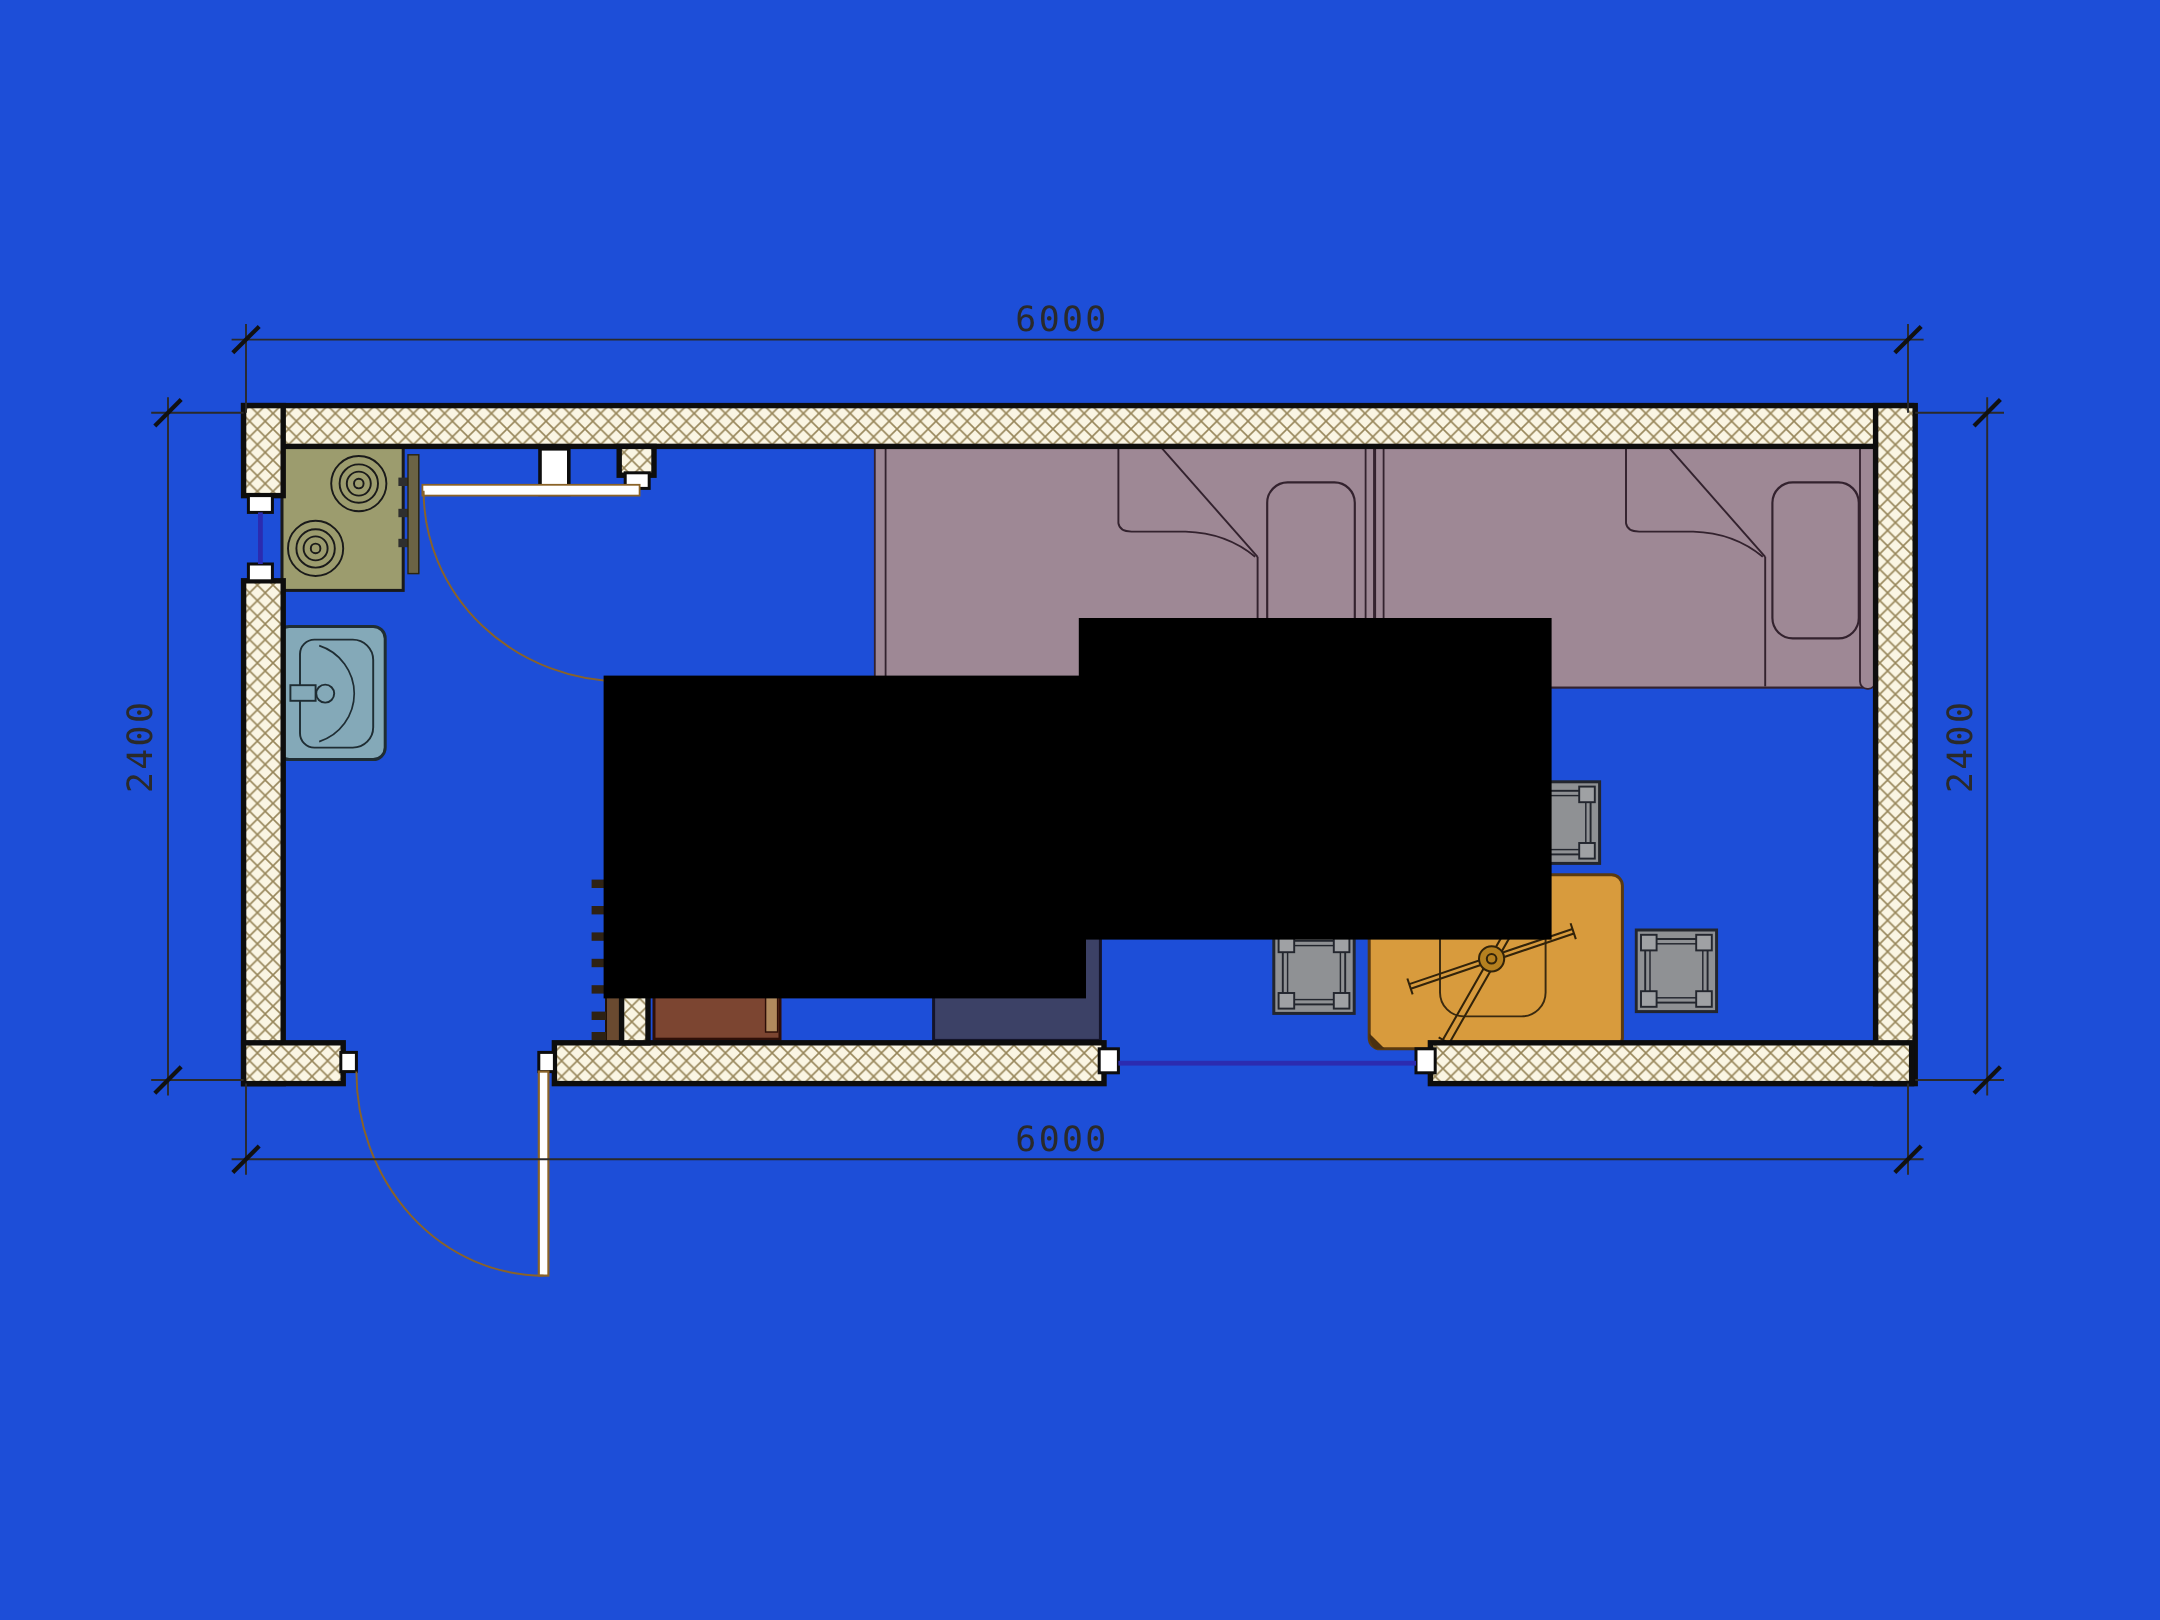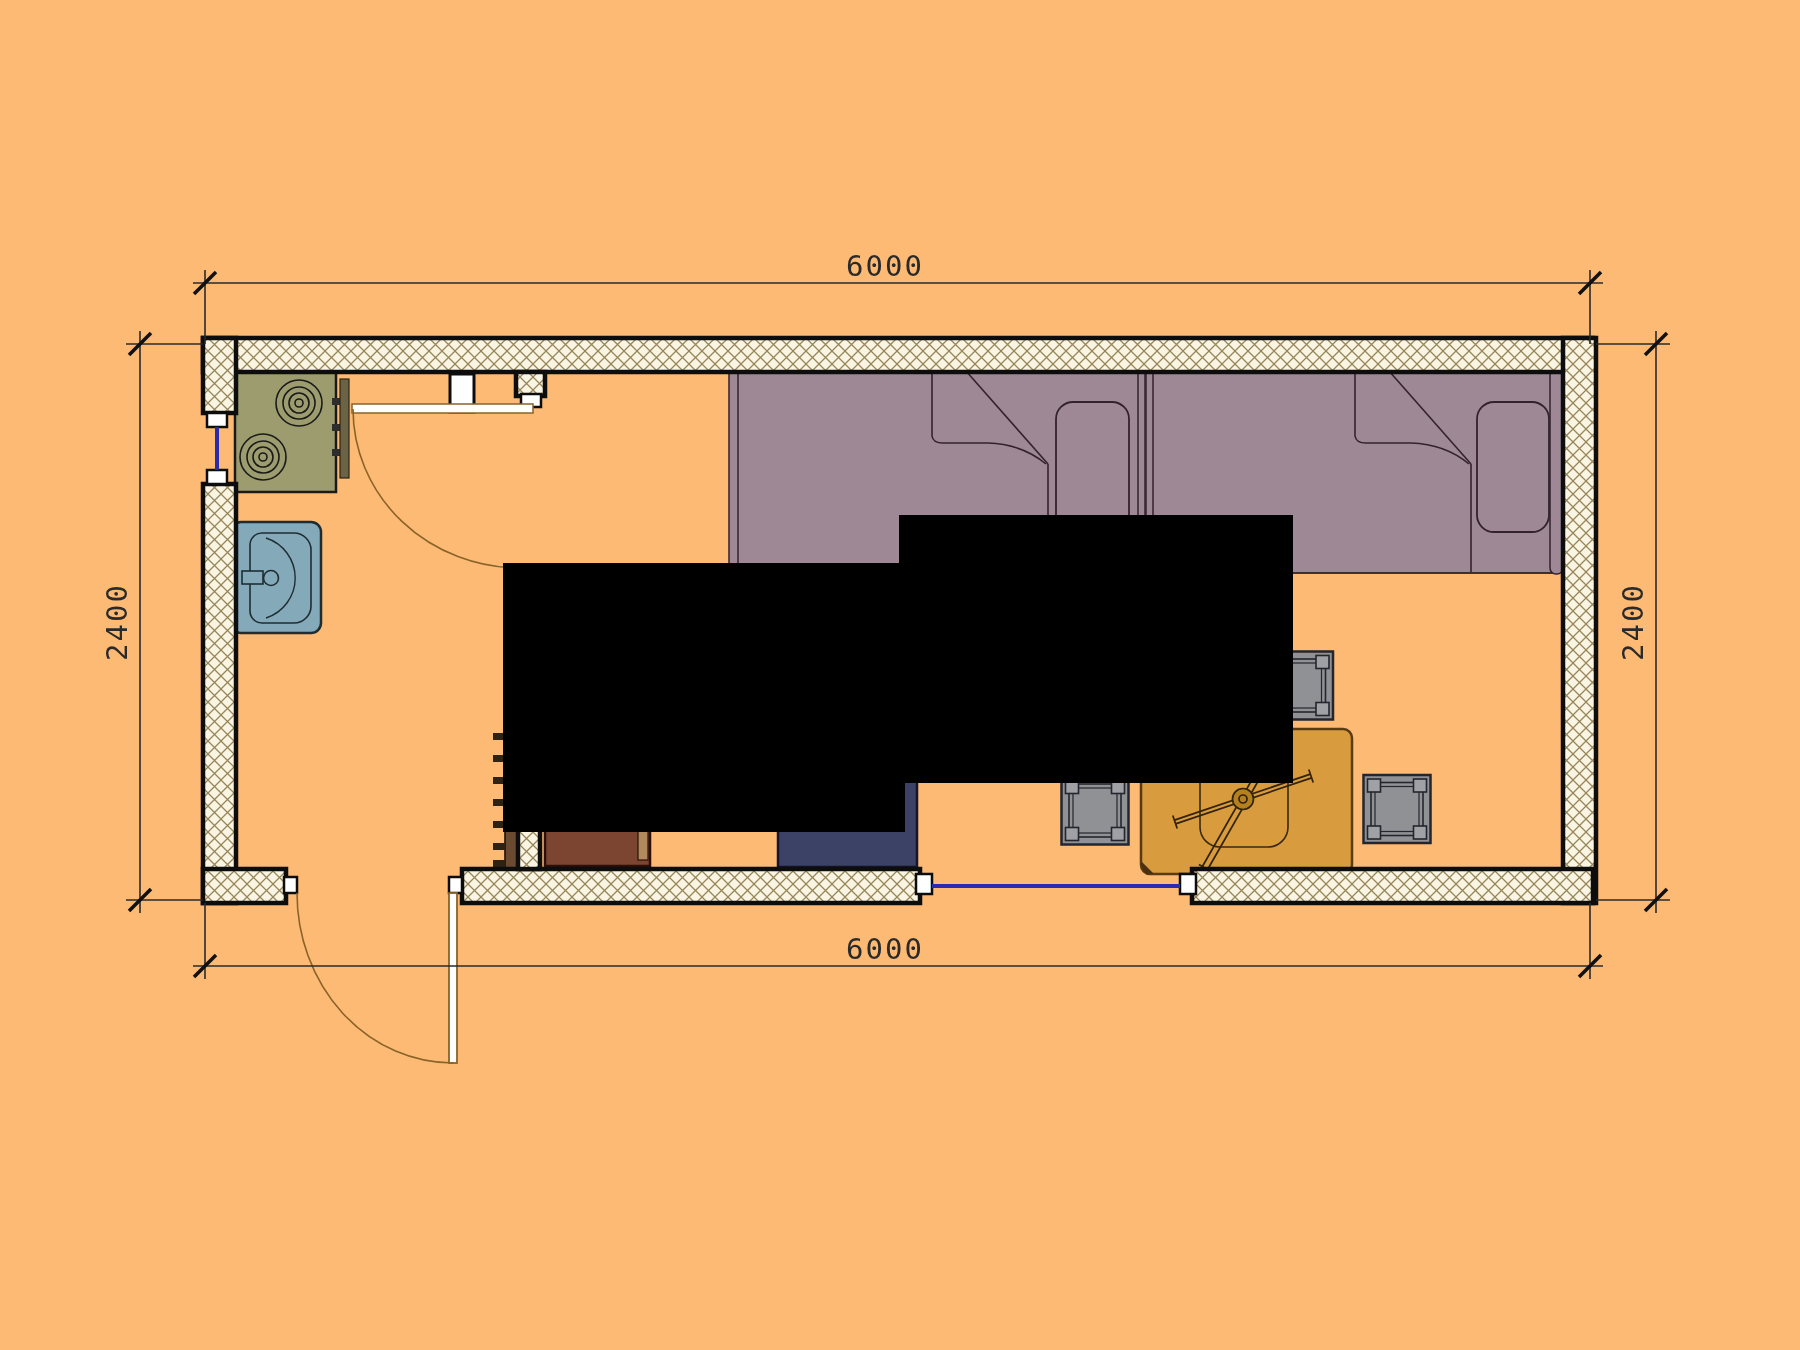--- a/index.html
+++ b/index.html
@@ -1,16 +1,16 @@
 <!DOCTYPE html>
 <html><head>
 <meta charset="utf-8">
 <style>
   html,body{margin:0;padding:0;background:#ffffff;}
-  #stage{position:relative;width:1800px;height:1350px;background:#fdba74;overflow:hidden;
+  #stage{position:relative;width:1800px;height:1350px;background:#1d4ed8;overflow:hidden;
          font-family:"DejaVu Sans",sans-serif;}
   svg{display:block;}
   text.dim{font-family:"DejaVu Sans Mono",monospace;font-size:29px;fill:#2a2a2a;letter-spacing:2px;}
   text.wm{font-family:"DejaVu Sans",sans-serif;font-weight:bold;}
 </style>
 </head>
 <body>
 
 <div id="stage">
 <svg width="1800" height="1350" viewBox="0 0 1800 1350">

